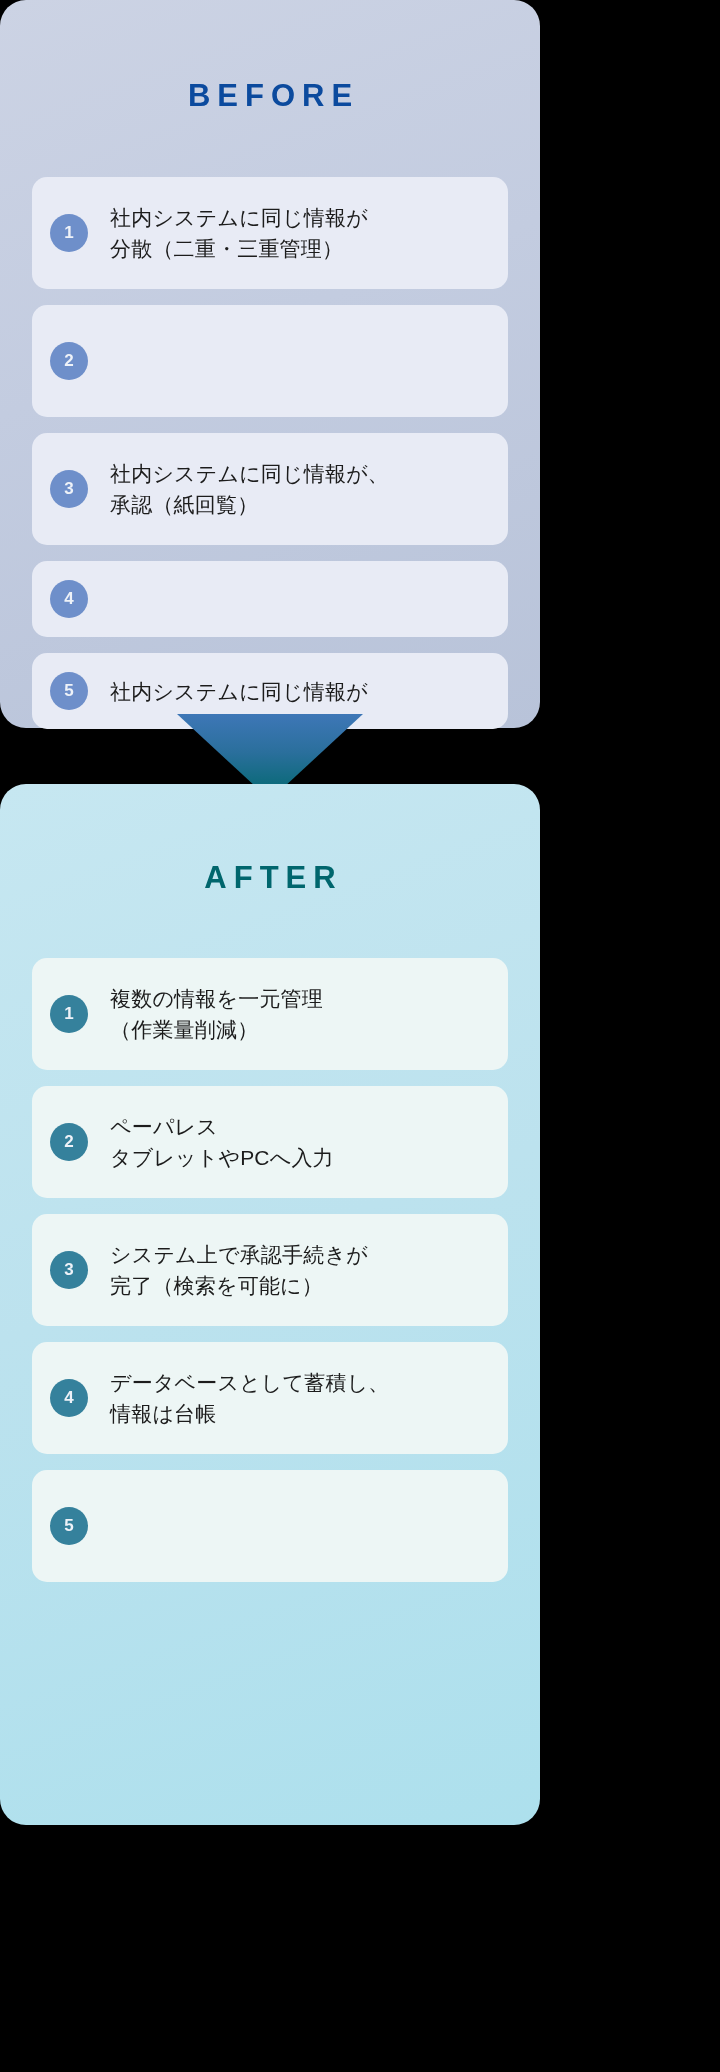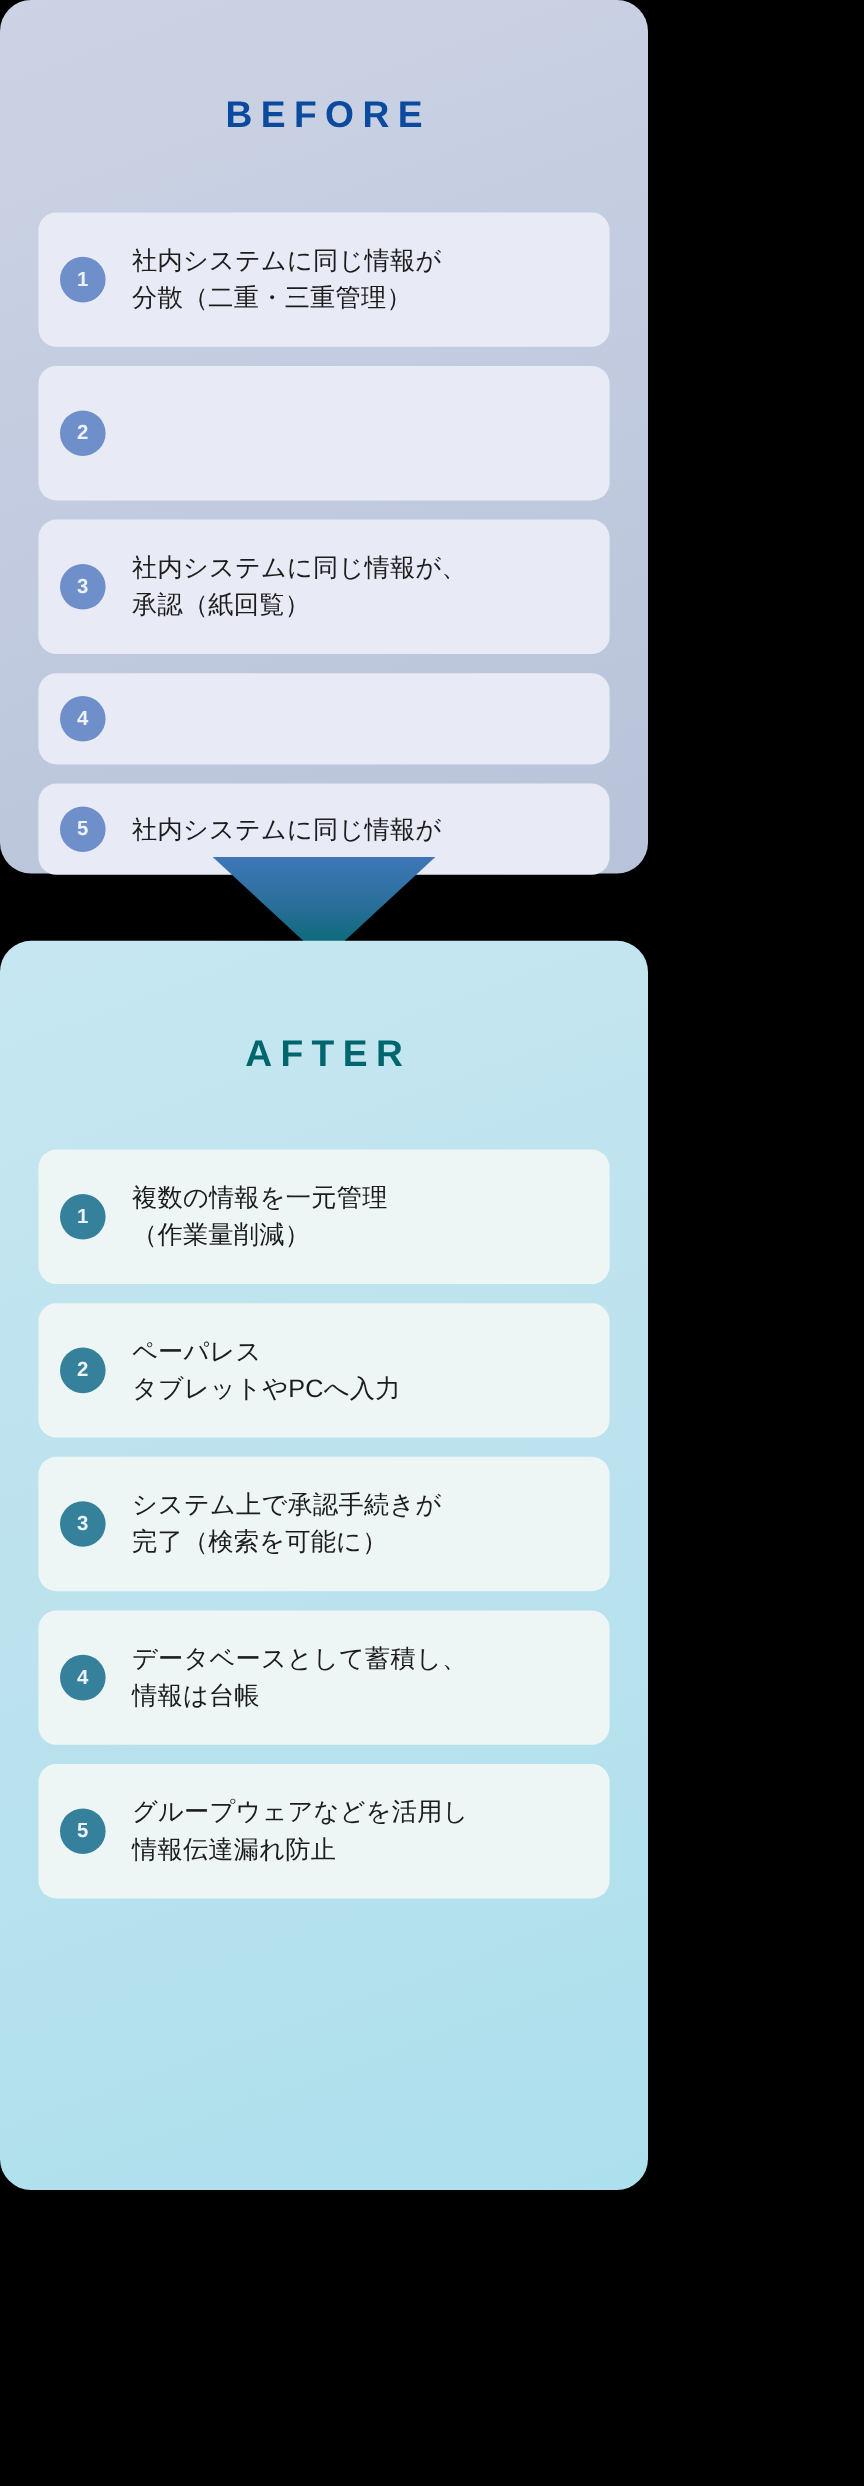--- a/index.html
+++ b/index.html
@@ -191,20 +191,18 @@
       </div>
 
       <div class="item-card two-line">
         <span class="badge">4</span>
         <span class="item-text">データベースとして蓄積し、
 情報は台帳</span>
       </div>
 
       <div class="item-card two-line">
         <span class="badge">5</span>
-        <span class="item-text">グループウェアなどを活用し
-情報伝達漏れ防止</span>
       </div>
 
     </div>
   </section>
 
 </div>
 
 </body></html>

